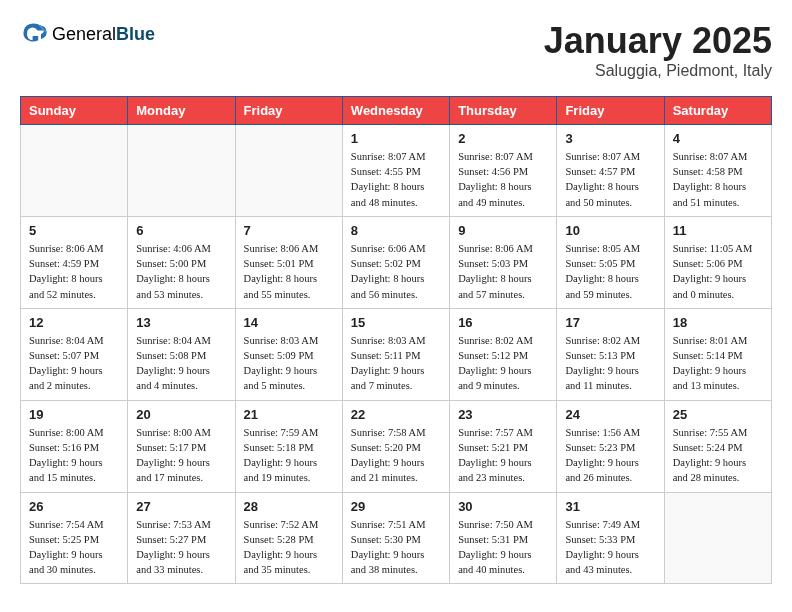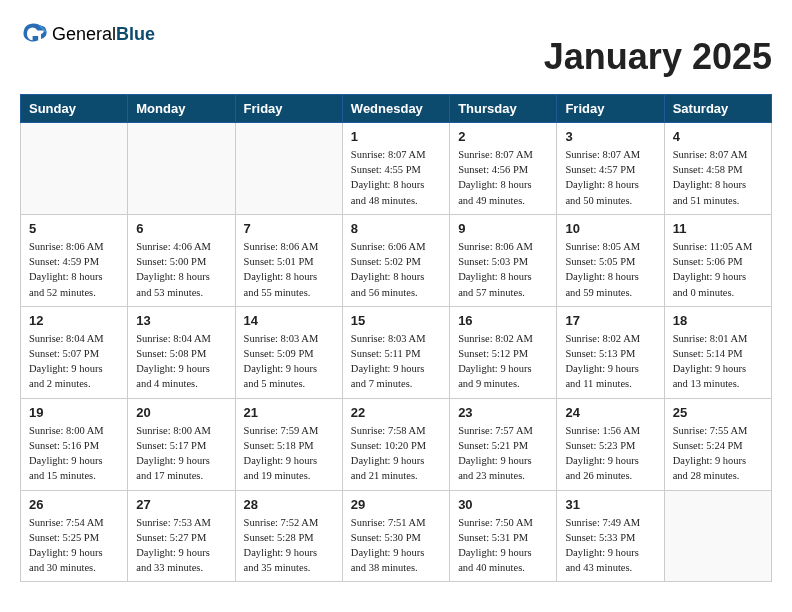--- a/index.html
+++ b/index.html
@@ -30,38 +30,37 @@
       font-weight: bold;
       color: #0c4a6e;
     }
     .logo-icon {
       width: 28px;
       height: 28px;
       margin-right: 4px;
     }
     .title-area {
       text-align: right;
-      margin-top: 16px;
     }
     .month-title {
       font-size: 36px;
       font-weight: bold;
       color: #222;
     }
     .location-subtitle {
       font-size: 16px;
       color: #444;
     }
     table {
       width: 100%;
       border-collapse: collapse;
       table-layout: fixed;
     }
     th {
-      background-color: #0c4a6e;
+      background-color: #ef4444;
       color: #fff;
       text-align: left;
       padding: 6px 8px;
       font-size: 13px;
       font-weight: bold;
       border: 1px solid #1e5a9a;
     }
     td {
       border: 1px solid #ccc;
       vertical-align: top;
@@ -97,20 +96,21 @@
       <path d="M5 20 Q5 5 20 5 Q30 5 35 15 L25 15 Q22 10 16 11 Q10 12 10 20 Q10 28 18 29 L18 23 L26 23 L26 29 Q20 32 14 30 Q5 27 5 20Z" fill="#2a6db5"></path>
       <path d="M28 8 Q38 8 38 18 Q38 25 30 27 L30 20 Q34 19 34 15 Q34 12 30 12Z" fill="#2a6db5"></path>
       <path d="M28 8 L38 18" stroke="#4a9ad4" stroke-width="2" fill="none"></path>
     </svg>
     <div>
       <span class="logo-text-general">General</span><span class="logo-text-blue">Blue</span>
     </div>
   </div>
   <div class="title-area">
     <div class="month-title">January 2025</div>
+    <div class="location-subtitle">Saluggia, Piedmont, Italy</div>
   </div>
 </div>
 
 <table>
   <thead>
     <tr>
     <th>Sunday</th>
         <th>Monday</th>
         <th>Friday</th>
         <th>Wednesday</th>
@@ -273,21 +273,21 @@
         <td>
           <span class="day-number">21</span>
           <div class="day-info">Sunrise: 7:59 AM
 Sunset: 5:18 PM
 Daylight: 9 hours
 and 19 minutes.</div>
         </td>
         <td>
           <span class="day-number">22</span>
           <div class="day-info">Sunrise: 7:58 AM
-Sunset: 10:20 PM
+Sunset: 5:20 PM
 Daylight: 9 hours
 and 21 minutes.</div>
         </td>
         <td>
           <span class="day-number">23</span>
           <div class="day-info">Sunrise: 7:57 AM
 Sunset: 5:21 PM
 Daylight: 9 hours
 and 23 minutes.</div>
         </td>

